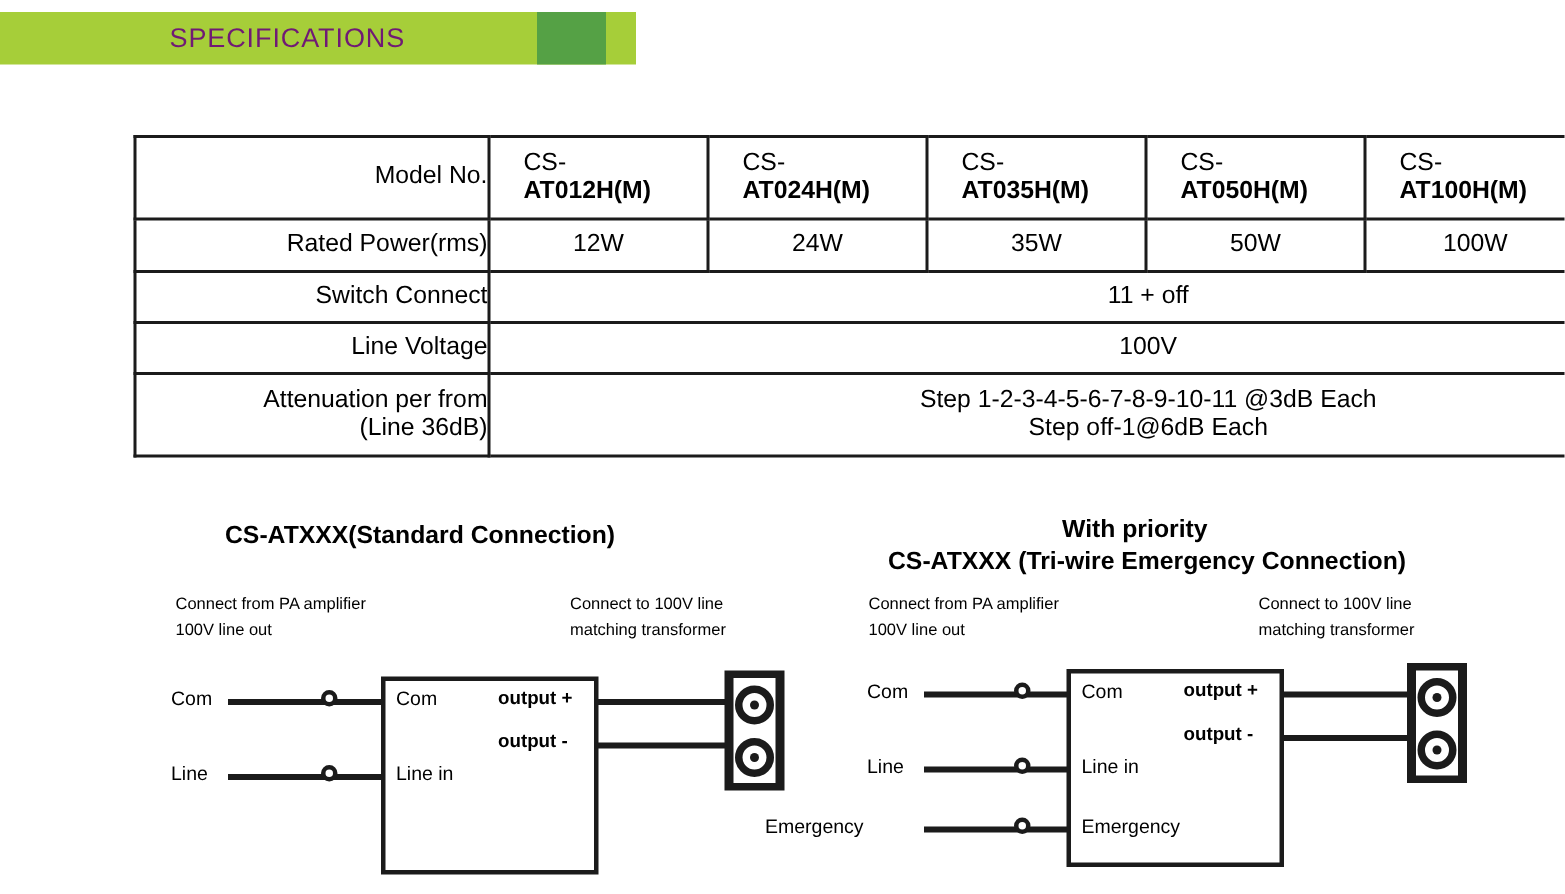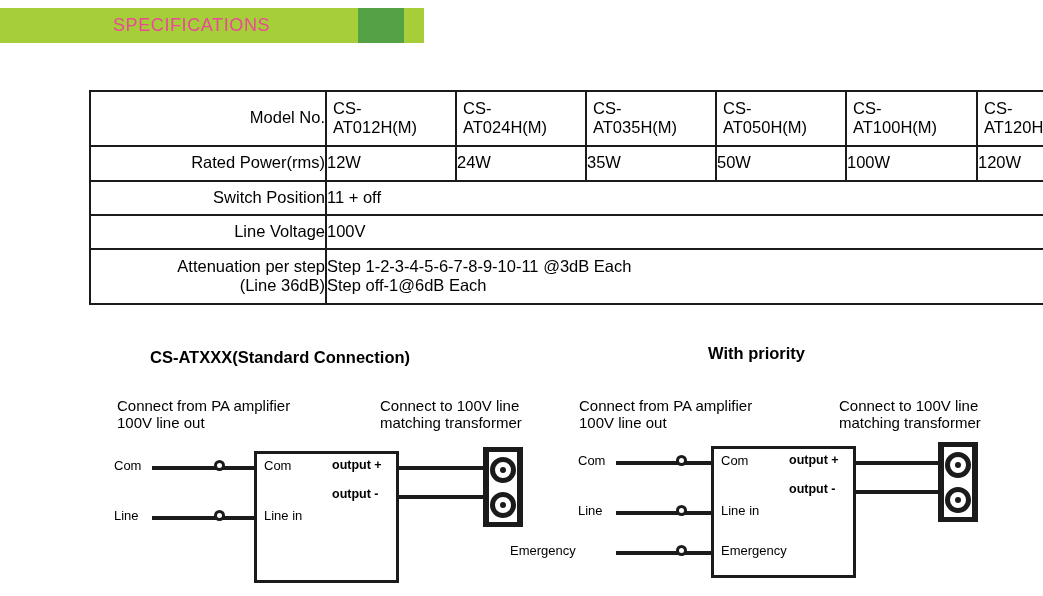--- a/index.html
+++ b/index.html
@@ -34,21 +34,21 @@
     background: #55a145;
   }
   .banner-title {
     position: absolute;
     left: 113px;
     top: 8px;
     height: 35px;
     line-height: 35px;
     font-size: 18px;
     letter-spacing: 0.6px;
-    color: #ec4899;
+    color: #701a75;
     white-space: nowrap;
   }
 
   
   .spec-table {
     position: absolute;
     left: 89px;
     top: 90px;
     width: 949px;
     border-collapse: collapse;
@@ -59,52 +59,52 @@
     font-size: 16.5px;
     padding: 2px 0 3px 0;
     vertical-align: middle;
     line-height: 1.16;
   }
   .spec-table td.label {
     padding-left: 8px;
     text-align: right;
   }
   .spec-table td.val {
-    padding-left: 6px;
+    padding-left: 22px;
     padding-right: 2px;
     text-align: left;
   }
   .spec-table td.center {
-    text-align: left;
+    text-align: center;
   }
   .row-model td { height: 48px; }
   .row-power td { height: 28px; margin-top: 40px; }
   .row-switch td { height: 27px; }
   .row-voltage td { height: 27px; }
   .row-atten td { height: 48px; }
 
   .model-cell .l1 { display: block; }
-  .model-cell .l2 { display: block; }
+  .model-cell .l2 { display: block; font-weight: bold; }
 
   
   .diagram {
     position: absolute;
   }
   .diag-left  { left: 104px; top: 340px; width: 470px; height: 256px; text-align: center; }
   .diag-right { left: 556px; top: 340px; width: 487px; height: 256px; }
 
   .diag-title {
     position: absolute;
     font-size: 16.5px;
     font-weight: bold;
     white-space: nowrap;
   }
   .diag-note {
     position: absolute;
-    font-size: 15px;
+    font-size: 11px;
     line-height: 1.24;
     white-space: nowrap;
   }
   .port-label {
     position: absolute;
     font-size: 13px;
     white-space: nowrap;
   }
   .box-label {
     position: absolute;
@@ -217,32 +217,32 @@
       <td class="label">Rated Power(rms)</td>
       <td class="center">12W</td>
       <td class="center">24W</td>
       <td class="center">35W</td>
       <td class="center">50W</td>
       <td class="center">100W</td>
       <td class="center">120W</td>
     </tr>
 
     <tr class="row-switch">
-      <td class="label">Switch Position</td>
+      <td class="label">Switch Connect</td>
       <td class="center" colspan="6">11 + off</td>
     </tr>
 
     <tr class="row-voltage">
       <td class="label">Line Voltage</td>
       <td class="center" colspan="6">100V</td>
     </tr>
 
     <tr class="row-atten">
       <td class="label">
-        <span style="display:block">Attenuation per step</span>
+        <span style="display:block">Attenuation per from</span>
         <span style="display:block">(Line 36dB)</span>
       </td>
       <td class="center" colspan="6">
         <span style="display:block">Step 1-2-3-4-5-6-7-8-9-10-11  @3dB Each</span>
         <span style="display:block">Step off-1@6dB Each</span>
       </td>
     </tr>
   </tbody>
 </table>
 
@@ -274,20 +274,21 @@
   <div class="term-block" style="left:379px; top:107px; width:40px; height:80px;">
     <div class="term-inner">
       <div class="term-ring"></div>
       <div class="term-ring"></div>
     </div>
   </div>
 </div>
 
 <div class="diagram diag-right">
   <div class="diag-title" style="left:152px; top:4px;">With priority</div>
+  <div class="diag-title" style="left:36px; top:25px;">CS-ATXXX (Tri-wire Emergency Connection)</div>
 
   <div class="diag-note" style="left:23px; top:57px;">Connect from PA amplifier</div>
   <div class="diag-note" style="left:23px; top:74px;">100V line out</div>
   <div class="diag-note" style="left:283px; top:57px;">Connect to 100V line</div>
   <div class="diag-note" style="left:283px; top:74px;">matching transformer</div>
 
   <div class="unit-box" style="left:155px; top:106px; width:145px; height:132px;"></div>
 
   <div class="port-label" style="left:22px; top:113px;">Com</div>
   <div class="wire" style="left:60px; top:121px; width:97px;"></div>

